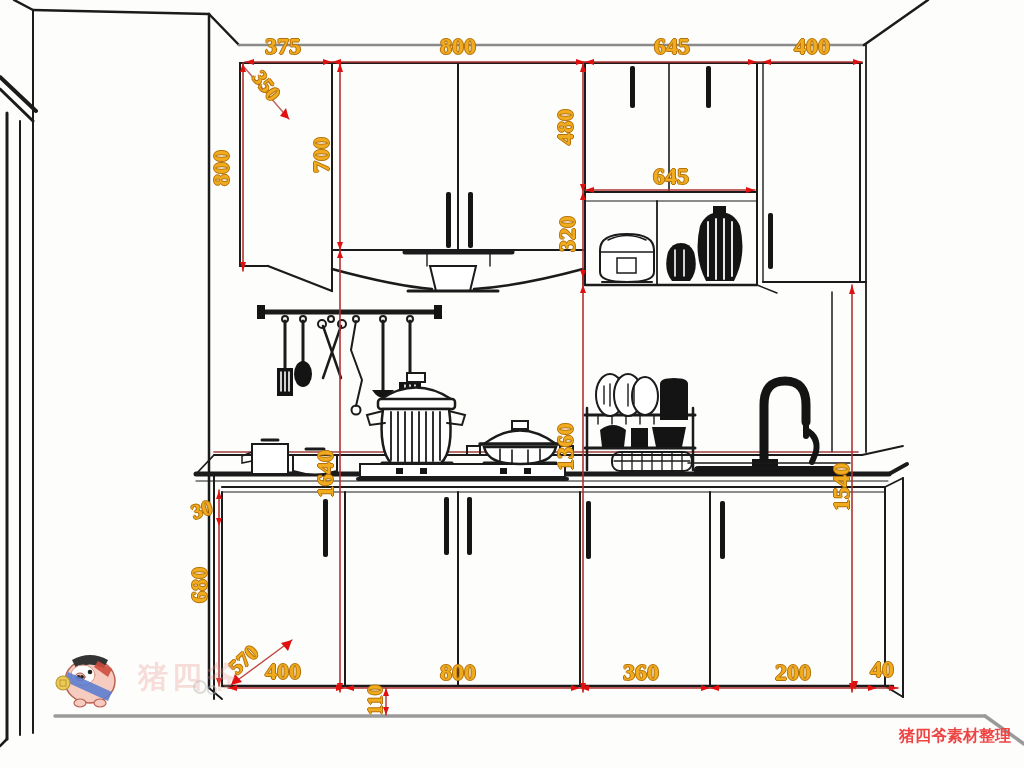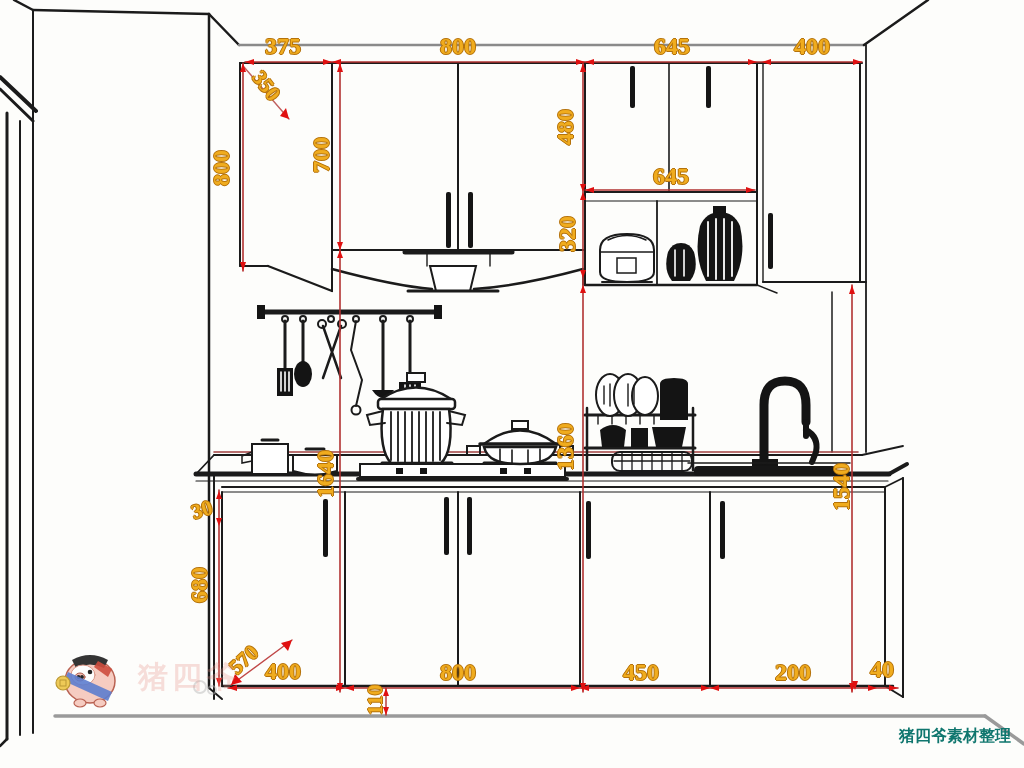--- a/index.html
+++ b/index.html
@@ -3,21 +3,21 @@
 <meta charset="utf-8">
 <style>
   html,body{margin:0;padding:0;background:#ffffff;}
   #stage{position:relative;width:1024px;height:768px;background:#fdfdfb;overflow:hidden;
          font-family:"Liberation Serif",serif;}
   #lineart{position:absolute;left:0;top:0;}
   .dim{position:absolute;font-family:"Liberation Serif",serif;font-weight:bold;
        font-size:24px;line-height:1;color:#f0ac1e;white-space:nowrap;
        text-shadow:1px 0 0 #b5720a,-1px 0 0 #b5720a,0 1px 0 #b5720a,0 -1px 0 #b5720a;}
   .dim.small{font-size:21px;}
-  .credit{position:absolute;font-size:16px;font-weight:bold;color:#0f766e;white-space:nowrap;
+  .credit{position:absolute;font-size:16px;font-weight:bold;color:#ef4444;white-space:nowrap;
           font-family:"Liberation Serif",serif;}
   .watermark{position:absolute;font-size:30px;font-weight:bold;color:rgba(233,150,140,0.30);
              white-space:nowrap;font-family:"Liberation Serif",serif;letter-spacing:4px;}
 </style>
 </head>
 <body>
 
 <div id="stage">
 
 <svg id="lineart" width="1024" height="768" viewBox="0 0 1024 768" fill="none" stroke="#1b1b1b" stroke-width="2" stroke-linecap="round">
@@ -339,19 +339,19 @@
   <div class="dim" style="left:567px;top:234px;transform:translate(-50%,-50%) rotate(-90deg)">320</div>
   <div class="dim" style="left:325px;top:474px;transform:translate(-50%,-50%) rotate(-90deg)">1640</div>
   <div class="dim" style="left:565px;top:447px;transform:translate(-50%,-50%) rotate(-90deg)">1360</div>
   <div class="dim" style="left:841px;top:487px;transform:translate(-50%,-50%) rotate(-90deg)">1540</div>
   <div class="dim small" style="left:202px;top:510px;transform:translate(-50%,-50%) rotate(-18deg)">30</div>
   <div class="dim" style="left:199px;top:585px;transform:translate(-50%,-50%) rotate(-90deg)">680</div>
   <div class="dim small" style="left:244px;top:660px;transform:translate(-50%,-50%) rotate(-43deg)">570</div>
   <div class="dim" style="left:283px;top:671px;transform:translate(-50%,-50%)">400</div>
   <div class="dim small" style="left:375px;top:700px;transform:translate(-50%,-50%) rotate(-90deg)">110</div>
   <div class="dim" style="left:458px;top:672px;transform:translate(-50%,-50%)">800</div>
-  <div class="dim" style="left:641px;top:672px;transform:translate(-50%,-50%)">450</div>
+  <div class="dim" style="left:641px;top:672px;transform:translate(-50%,-50%)">360</div>
   <div class="dim" style="left:793px;top:672px;transform:translate(-50%,-50%)">200</div>
   <div class="dim" style="left:882px;top:669px;transform:translate(-50%,-50%)">40</div>
 
   <div class="watermark" style="left:138px;top:657px;">猪四爷</div>
   <div class="credit" style="left:955px;top:736px;transform:translate(-50%,-50%)">猪四爷素材整理</div>
 </div>
 
 </body></html>

